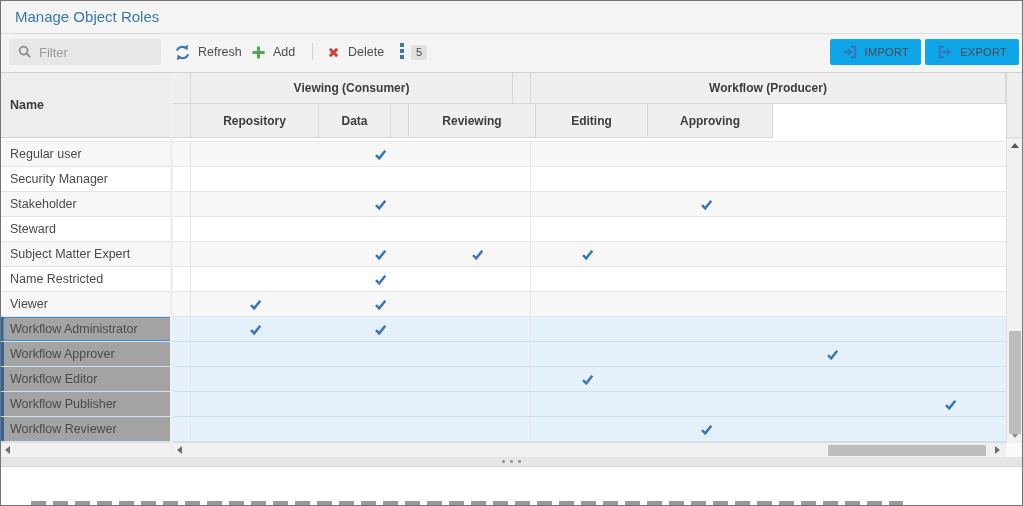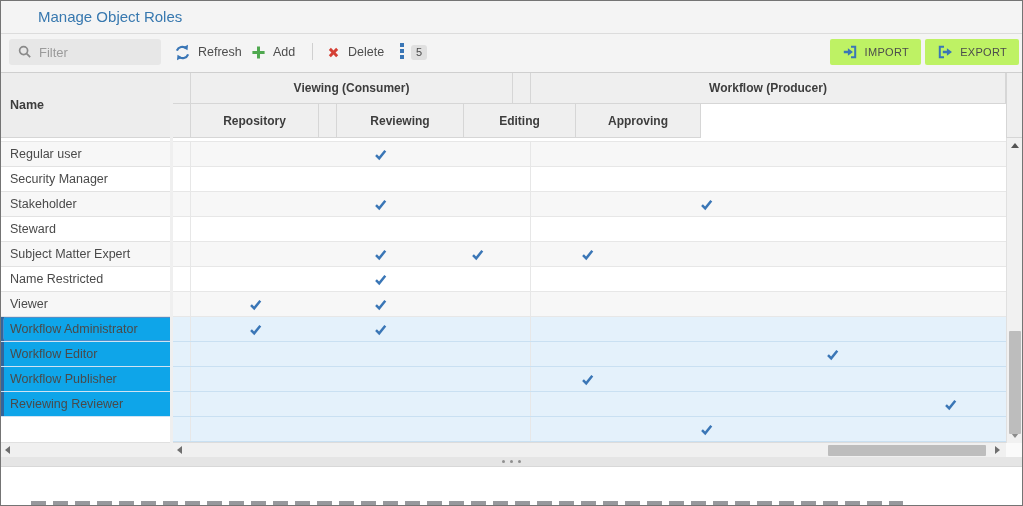--- a/index.html
+++ b/index.html
@@ -1,44 +1,44 @@
 <!DOCTYPE html>
 <html><head>
 <meta charset="utf-8">
 <style>
   * { margin:0; padding:0; box-sizing:border-box; }
   body { font-family:"Liberation Sans", sans-serif; background:#ffffff; }
   .window { position:relative; width:1023px; height:506px; border:1px solid #747474; background:#fff; overflow:hidden; }
 
   
   .titlebar { position:absolute; left:0; top:0; width:1021px; height:33px; background:#f4f4f4; border-bottom:1px solid #dcdcdc; }
-  .title { position:absolute; left:14px; top:0; line-height:32px; font-size:15px; color:#3778af;margin-left:23px; }
+  .title { position:absolute; left:14px; top:0; line-height:32px; font-size:15px; color:#3778af; }
 
   
   .toolbar { position:absolute; left:0; top:33px; width:1021px; height:38px; background:#f4f4f4; }
   .filter-wrap { position:absolute; left:8px; top:5px; width:152px; height:26px; }
   .filter { width:100%; height:100%; background:#e7e7e7; border:none; border-radius:3px; padding:0 8px 0 30px; font-size:13px; color:#555; outline:none; }
   .filter::placeholder { color:#9b9b9b; }
   .search-icon { position:absolute; left:8px; top:5px; }
   .tbtn { position:absolute; top:5px; height:26px; display:flex; align-items:center; gap:7px; font-size:12.5px; color:#4d4d4d; background:none; border:none; cursor:default; }
   .tsep { position:absolute; left:311px; top:9px; height:17px; width:1px; background:#d0d0d0; }
   .kebab { display:inline-block; width:4px; }
   .kebab i { display:block; width:4px; height:4px; background:#3a76b6; margin:0 0 2px 0; }
   .count-badge { background:#e0e0e0; border-radius:3px; font-size:11px; line-height:15px; padding:0 5px; color:#4a4a4a; }
-  .gray-btn { position:absolute; top:5px; height:26px; background:#bef264; border:none; border-radius:2px; display:flex; align-items:center; gap:7px; padding:0 12px; font-size:11px; color:#4c4c4c; letter-spacing:.3px; }
+  .gray-btn { position:absolute; top:5px; height:26px; background:#0ea5e9; border:none; border-radius:2px; display:flex; align-items:center; gap:7px; padding:0 12px; font-size:11px; color:#4c4c4c; letter-spacing:.3px; }
 
   
   .grid { position:absolute; left:0; top:71px; width:1021px; height:385px; border-top:1px solid #cfcfcf; }
   .name-panel { position:absolute; left:0; top:0; width:181px; height:384px; border-right:1px solid #d946ef; background:#fff; }
   .name-header { height:65px; background:#ededed; border-bottom:1px solid #d6d6d6; font-weight:bold; font-size:12.5px; color:#3d3d3d; display:flex; align-items:center; padding-left:9px; }
   .name-rows { height:304px; overflow:hidden; background:#fff; }
   .sliver { height:4px; background:#fff; border-bottom:1px solid #e7e7e7; }
   .nrow { position:relative; height:25px; display:flex; align-items:center; padding-left:9px; font-size:12.5px; color:#4a4a4a; border-bottom:1px solid #e2e2e2; background:#fff; }
   .nrow.shade { background:#f7f7f7; }
-  .nrow.sel { background:#0ea5e9; border-bottom-color:#cfe3f3; }
+  .nrow.sel { background:#a3a3a3; border-bottom-color:#cfe3f3; }
   .nrow.sel::before { content:""; position:absolute; left:0; top:0; bottom:0; width:3px; background:#33659c; }
   .focus-box { position:absolute; left:2px; right:1px; top:0; bottom:0; border:1px solid #4a8fcd; border-radius:3px; pointer-events:none; }
   .name-hscroll { height:15px; background:#f0f0f0; border-top:1px solid #e0e0e0; position:relative; }
 
   .gap-strip { position:absolute; left:169px; top:0; width:3px; height:384px; background:#efefef; }
 
   .main-panel { position:absolute; left:172px; top:0; width:833px; height:384px; }
   .hrow { display:flex; }
   .hrow-group { height:31px; }
   .hrow-cols { height:34px; }
@@ -169,47 +169,51 @@
             <span>Name Restricted</span>
           </div>
           <div class="nrow shade">
             <span>Viewer</span>
           </div>
           <div class="nrow sel">
             <span>Workflow Administrator</span>
             <div class="focus-box"></div>
           </div>
           <div class="nrow sel">
+            <span>Workflow Approver</span>
+          </div>
+          <div class="nrow sel">
             <span>Workflow Editor</span>
           </div>
           <div class="nrow sel">
             <span>Workflow Publisher</span>
           </div>
           <div class="nrow sel">
-            <span>Reviewing Reviewer</span>
+            <span>Workflow Reviewer</span>
           </div>
         </div>
       <div class="name-hscroll">
         <span class="arr arr-left" style="left:4px"></span>
         <span class="arr arr-right" style="right:5px"></span>
       </div>
     </div>
 
     <div class="gap-strip"></div>
 
     <div class="main-panel">
       <div class="hrow hrow-group">
           <div class="hcell" style="width: 18px;"></div>
           <div class="hcell" style="width: 322px;">Viewing (Consumer)</div>
           <div class="hcell" style="width: 18px;"></div>
           <div class="hcell" style="width: 475px;">Workflow (Producer)</div>
         </div>
       <div class="hrow hrow-cols">
           <div class="hcell" style="width: 18px;"></div>
           <div class="hcell" style="width: 128px;">Repository</div>
+          <div class="hcell" style="width: 72px;">Data</div>
           <div class="hcell" style="width: 18px;"></div>
           <div class="hcell" style="width: 127px;">Reviewing</div>
           <div class="hcell" style="width: 112px;">Editing</div>
           <div class="hcell" style="width: 125px;">Approving</div>
         </div>
       <div class="main-rows">
           <div class="sliver"></div>
           <div class="mrow shade">
             <div class="mcell spacer" style="width: 18px;"></div>
             <div class="mcell" style="width: 128px;"></div>

